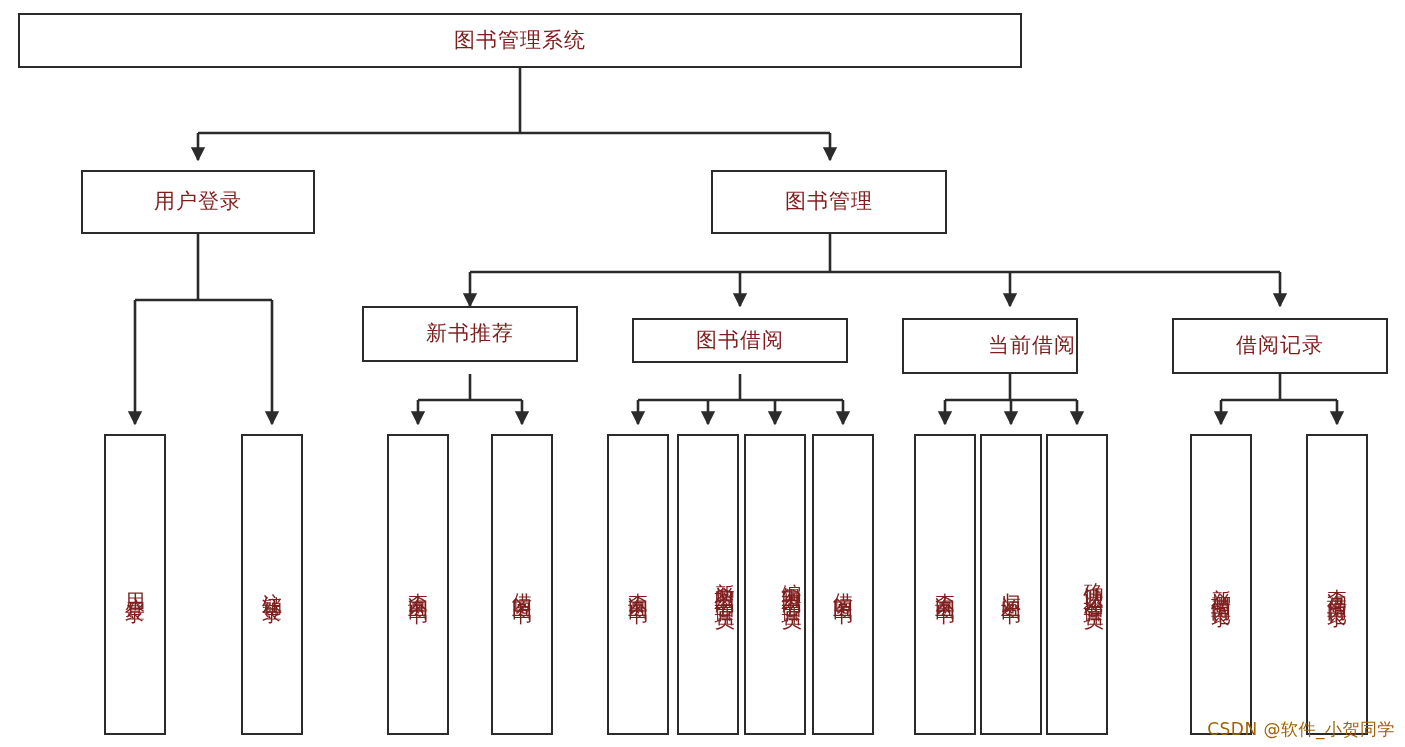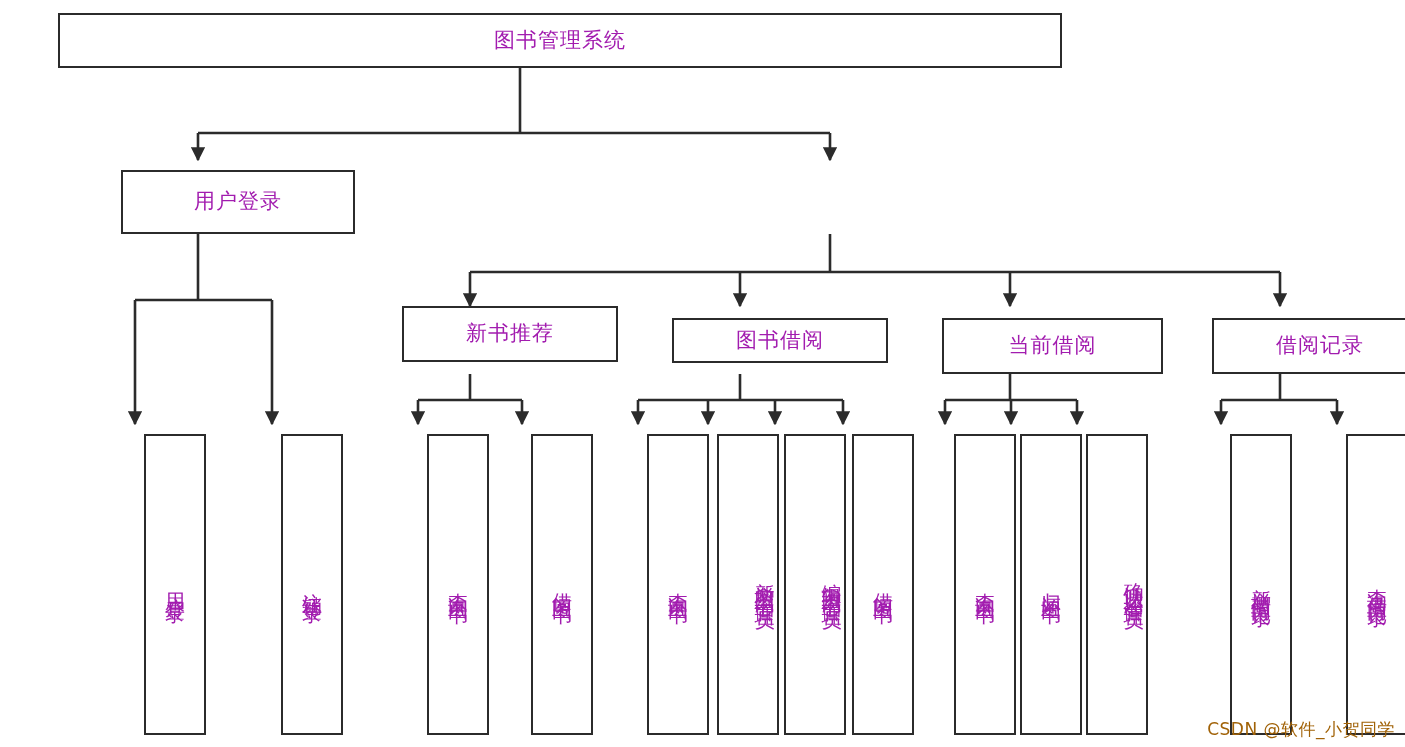--- a/index.html
+++ b/index.html
@@ -27,23 +27,22 @@
     pointer-events: none;
   }
   .node {
     position: absolute;
     box-sizing: border-box;
     border: 2px solid #2b2b2b;
     background: #ffffff;
     display: flex;
     align-items: center;
     justify-content: center;
-    color: #a21caf;
+    color: #7f1d1d;
     z-index: 2;
-    margin-left: 40px;
   }
   .node.horiz {
     font-size: 21px;
     letter-spacing: 1px;
     line-height: 1.2;
   }
   .node.vert {
     font-size: 20px;
     writing-mode: vertical-rl;
     text-orientation: upright;
@@ -128,30 +127,33 @@
   </svg>
 
   <div class="node horiz" style="left:18px; top:13px; width:1004px; height:55px;">
     <span>图书管理系统</span>
   </div>
 
   <div class="node horiz" style="left:81px; top:170px; width:234px; height:64px;">
     <span>用户登录</span>
   </div>
 
+  <div class="node horiz" style="left:711px; top:170px; width:236px; height:64px;">
+    <span>图书管理</span>
+  </div>
 
   <div class="node horiz" style="left:362px; top:306px; width:216px; height:56px;">
     <span>新书推荐</span>
   </div>
 
   <div class="node horiz" style="left:632px; top:318px; width:216px; height:45px;">
     <span>图书借阅</span>
   </div>
 
-  <div class="node horiz" style="left:902px; top:318px; width:221px; height:56px;">
+  <div class="node horiz" style="left:902px; top:318px; width:176px; height:56px;justify-content:flex-end;">
     <span>当前借阅</span>
   </div>
 
   <div class="node horiz" style="left:1172px; top:318px; width:216px; height:56px;font-family:Liberation Serif, serif;">
     <span>借阅记录</span>
   </div>
 
   <div class="node vert centered" style="left:104px; top:434px; width:62px; height:301px;">
     <span>用户登录</span>
   </div>

